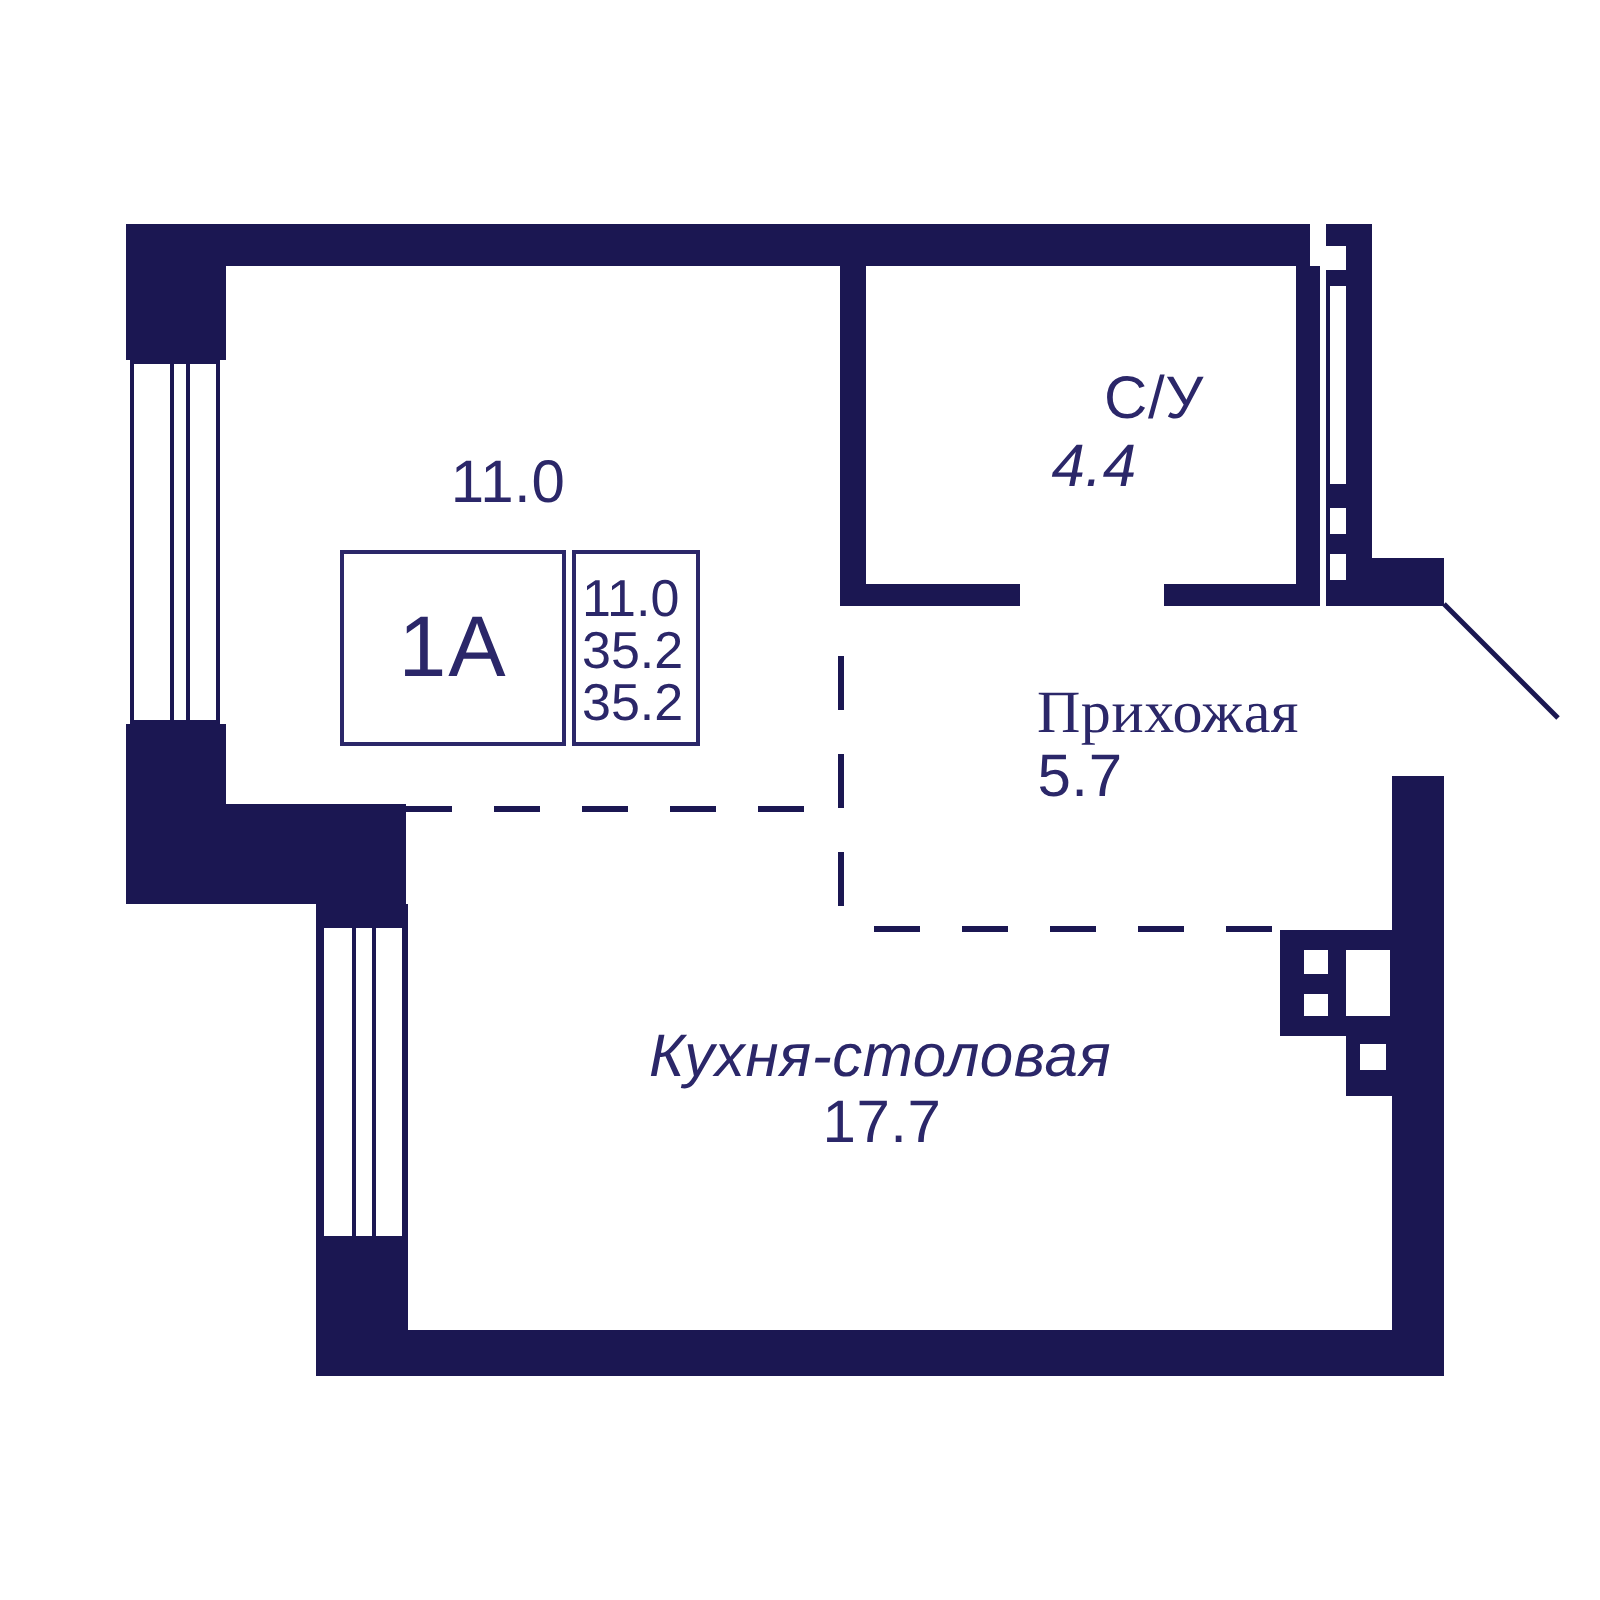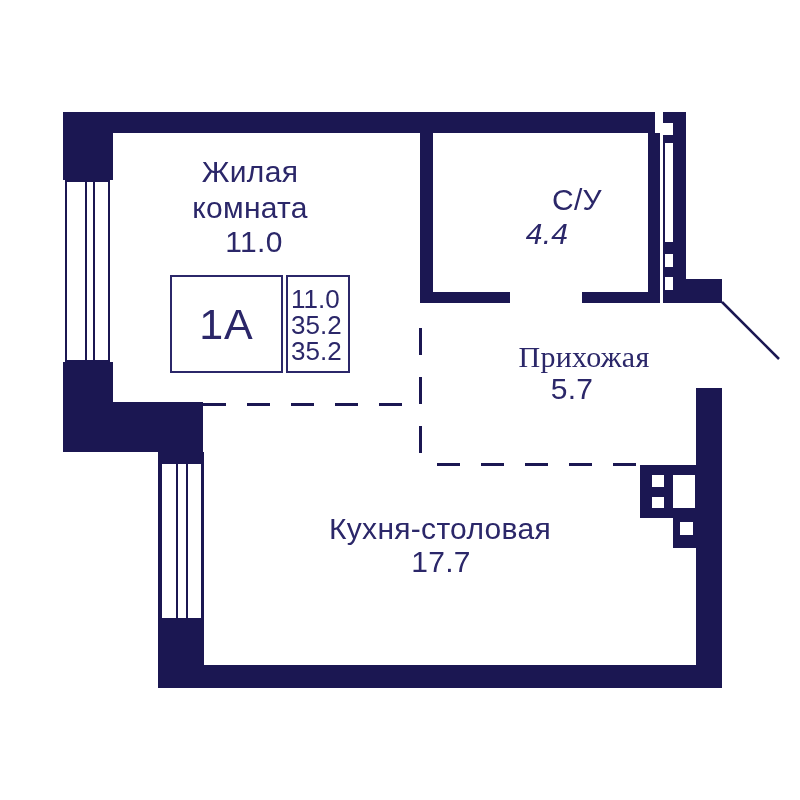--- a/index.html
+++ b/index.html
@@ -94,30 +94,29 @@
   <div class="win-line" style="left:176px; top:462px; width:2px; height:158px;"></div>
   <div class="win-line" style="left:186px; top:462px; width:2px; height:158px;"></div>
 
   <svg class="overlay" width="800" height="800" viewBox="0 0 800 800">
     <line x1="203" y1="404.5" x2="421" y2="404.5" stroke="#1b1752" stroke-width="3" stroke-dasharray="23 21"></line>
     <line x1="420.5" y1="328" x2="420.5" y2="460" stroke="#1b1752" stroke-width="3" stroke-dasharray="27 22"></line>
     <line x1="421" y1="464.5" x2="640" y2="464.5" stroke="#1b1752" stroke-width="3" stroke-dasharray="23 21" stroke-dashoffset="-16"></line>
     <line x1="722" y1="302" x2="779" y2="359" stroke="#1b1752" stroke-width="2.5"></line>
   </svg>
 
-  <div class="room-label wrap" style="left:250px; top:190px;">Жилая комната</div>
   <div class="room-area" style="left:254px; top:242px;">11.0</div>
 
   <div class="room-label" style="left:577px; top:200px;">С/У</div>
   <div class="room-area" style="left:547px; top:234px;font-style:italic;">4.4</div>
 
   <div class="room-label" style="left:584px; top:357px;font-family:Liberation Serif, serif;">Прихожая</div>
-  <div class="room-area" style="left:572px; top:389px;">5.7</div>
+  <div class="room-area" style="left:540px; top:389px;">5.7</div>
 
-  <div class="room-label" style="left:440px; top:529px;">Кухня-столовая</div>
+  <div class="room-label" style="left:440px; top:529px;font-style:italic;">Кухня-столовая</div>
   <div class="room-area" style="left:441px; top:562px;">17.7</div>
 
   <div class="card-cell card-type" style="left:170px; top:275px; width:113px; height:98px;">
     <span>1А</span>
   </div>
   <div class="card-cell card-areas" style="left:286px; top:275px; width:64px; height:98px;">
     <div>11.0</div>
     <div>35.2</div>
     <div>35.2</div>
   </div>

